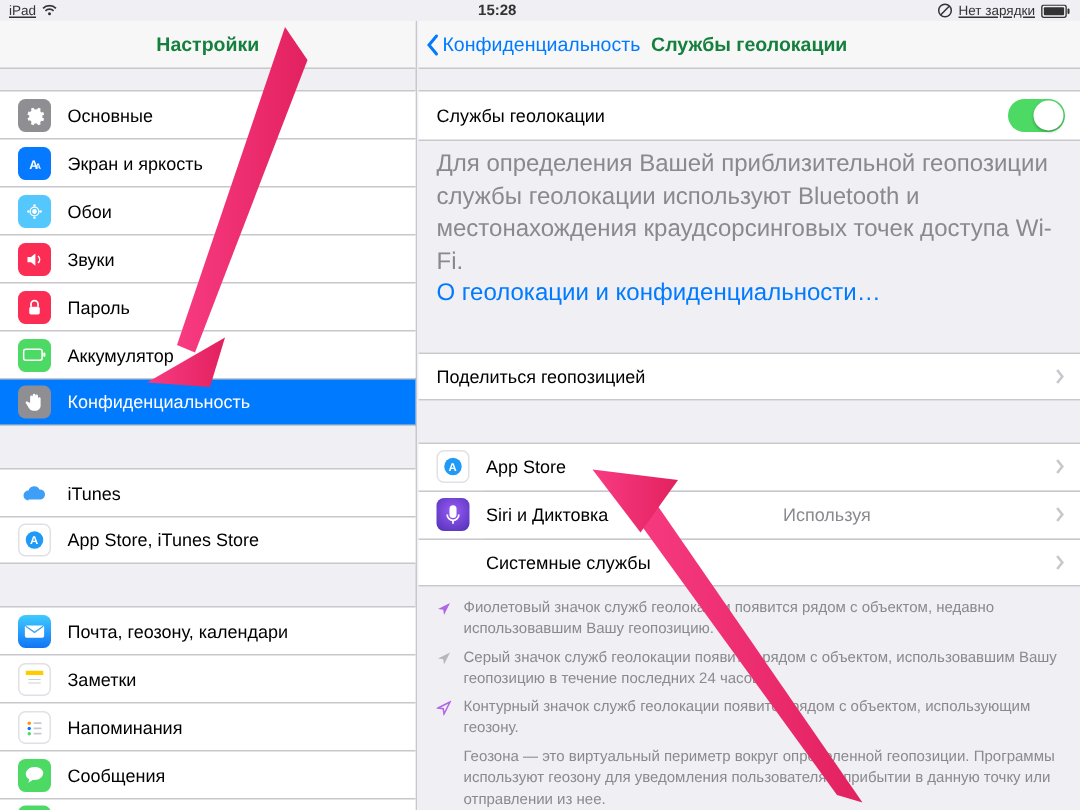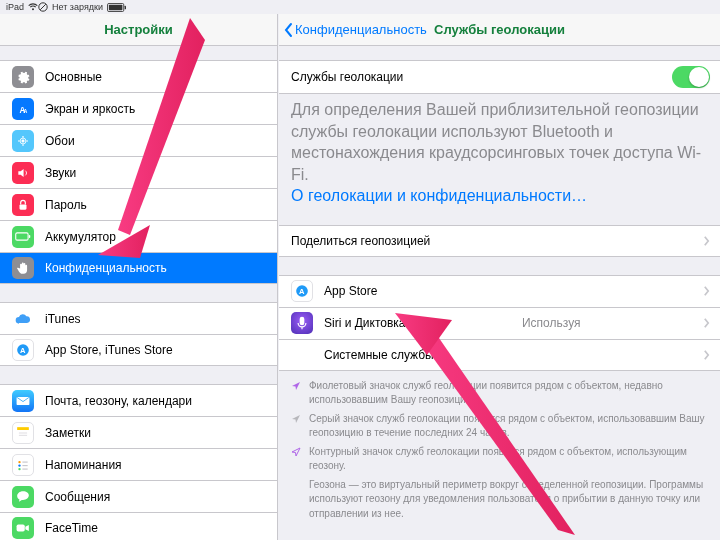--- a/index.html
+++ b/index.html
@@ -1,36 +1,36 @@
 <!DOCTYPE html>
 <html><head>
 <meta charset="utf-8">
 <style>
   * { margin: 0; padding: 0; box-sizing: border-box; font-family: -apple-system, "Helvetica Neue", Helvetica, Arial, sans-serif; -webkit-font-smoothing: antialiased; }
   html, body { width: 720px; height: 540px; overflow: hidden; background: #EFEFF4; }
   #screen { position: relative; width: 720px; height: 540px; overflow: hidden; }
 
   
   .statusbar { position: absolute; top: 0; left: 0; right: 0; height: 14px; font-size: 9px; color: #333; display: flex; align-items: center; padding: 0 6px; }
-  .statusbar .left, .statusbar .right { display: flex; align-items: center; gap: 4px; }
+  .statusbar .left, .statusbar .right { display: flex; align-items: center; gap: 4px; text-decoration: underline; }
   .statusbar .center { flex: 1; text-align: center; font-weight: 600; font-size:10px;}
   .statusbar svg { display: block; }
 
   
   .sidebar { position: absolute; top: 14px; left: 0; width: 278px; bottom: 0; background: #EFEFF4; border-right: 1px solid #C8C7CC; }
   .detail  { position: absolute; top: 14px; left: 279px; right: 0; bottom: 0; background: #EFEFF4; }
 
   
   .navheader { height: 32px; display: flex; align-items: center; justify-content: center; position: relative; border-bottom: 1px solid #C8C7CC; background: rgba(247,247,247,0.95); }
   .navtitle { font-weight: 600; font-size: 13px; color: #15803d; }
   .backbtn { position: absolute; left: 4px; display: flex; align-items: center; color: #007AFF; font-size: 13px; }
   .backbtn svg { margin-right: 2px; }
 
   
-  .group { margin-top: 18px; }
+  .group { margin-top: 28px; }
   .group.first { margin-top: 14px; }
   .cell { background: #FFF; height: 32px; display: flex; align-items: center; padding-left: 12px; padding-right: 10px; border-top: 1px solid #C8C7CC; font-size: 12px; color: #000; position:relative; }
   .group .cell:last-child { border-bottom: 1px solid #C8C7CC; }
   .cell .sep { position:absolute; left:44px; right:0; bottom:-1px; border-bottom:1px solid #C8C7CC; }
   .group .cell:last-child .sep { display:none;}
   .cell.sel { background: #007AFF; color: #FFF; }
   .iconbox { width: 22px; height: 22px; border-radius: 5px; margin-right: 11px; display: flex; align-items: center; justify-content: center; flex: 0 0 22px; }
   .iconbox svg { display:block; }
   .chevron { margin-left: auto; width:7px;height:12px;}
   .foot { font-size: 16px; color: #8A8A8E; padding: 5px 12px 0 12px; line-height: 1.35; }
@@ -54,20 +54,21 @@
 <body>
 <div id="screen">
 
 <div class="statusbar">
   <div class="left">
     <span>iPad</span>
     <svg width="10" height="8" viewBox="0 0 10 8">
           <path d="M5 7.2a1 1 0 100-2 1 1 0 000 2zm-2.3-2.6a3.3 3.3 0 014.6 0l.8-.8a4.4 4.4 0 00-6.2 0l.8.8zm-1.6-1.6a5.5 5.5 0 017.8 0l.8-.8a6.6 6.6 0 00-9.4 0l.8.8z" fill="#333"></path>
         </svg>
   </div>
+  <div class="center">15:28</div>
   <div class="right">
     <svg width="10" height="10" viewBox="0 0 10 10">
           <circle cx="5" cy="5" r="4.2" stroke="#333" stroke-width="1" fill="none"></circle>
           <line x1="2.2" y1="7.8" x2="7.8" y2="2.2" stroke="#333" stroke-width="1"></line>
         </svg>
     <span>Нет зарядки</span>
     <svg width="20" height="9" viewBox="0 0 22 10">
           <rect x="0.5" y="0.5" width="18" height="9" rx="1.5" stroke="#333" fill="none"></rect>
           <rect x="19.5" y="3" width="1.5" height="4" rx=".7" fill="#333"></rect>
           <rect x="2" y="2" width="15" height="6" rx=".7" fill="#333"></rect>

